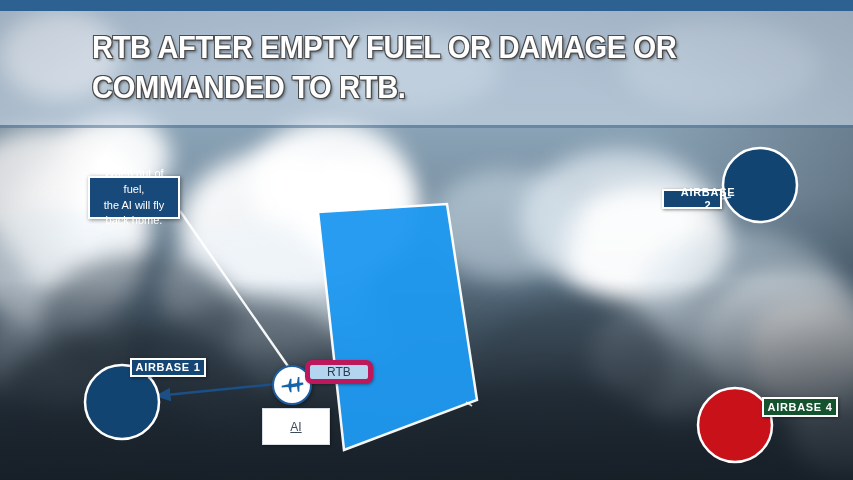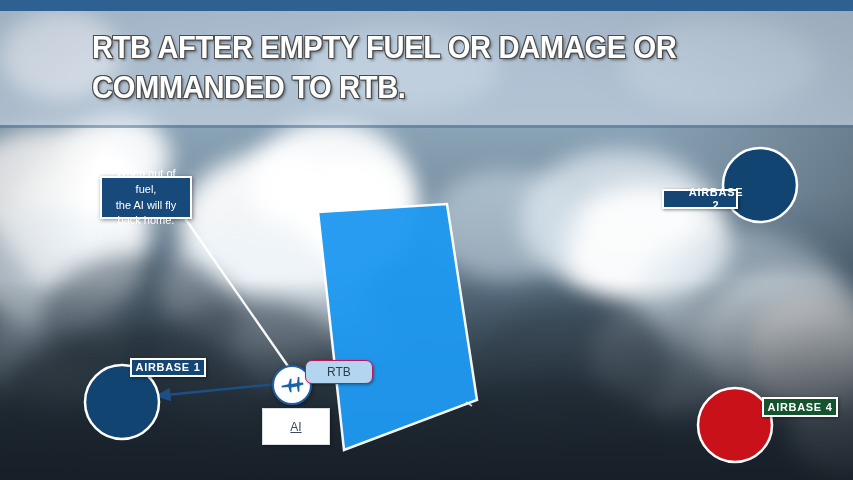--- a/index.html
+++ b/index.html
@@ -142,21 +142,21 @@
     justify-content: center;
     padding: 4px 6px;
     box-shadow: 1px 1px 4px rgba(0,0,0,0.45);
     white-space: pre-line;
   }
 
   .chip-rtb {
     position: absolute;
     box-sizing: border-box;
     background: #b3d5ef;
-    border: 1px solid #be185d;
+    border: 5px solid #be185d;
     border-radius: 7px;
     color: #2b3d4c;
     font-size: 12px;
     display: flex;
     align-items: center;
     justify-content: center;
     box-shadow: 1px 1px 3px rgba(0,0,0,0.35);
   }
   .chip-ai {
     position: absolute;
@@ -252,26 +252,26 @@
     <circle cx="122" cy="402" r="37" fill="#114470" stroke="#ffffff" stroke-width="2.5"></circle>
     <circle cx="760" cy="185" r="37" fill="#114470" stroke="#ffffff" stroke-width="2.5"></circle>
     <circle cx="735" cy="425" r="37" fill="#c9111a" stroke="#ffffff" stroke-width="2.5"></circle>
 
     <line x1="148" y1="378" x2="165" y2="372" stroke="#ffffff" stroke-width="1.6" opacity="0.8"></line>
     <line x1="731" y1="197" x2="722" y2="199" stroke="#ffffff" stroke-width="1.6" opacity="0.8"></line>
     <line x1="768" y1="412" x2="775" y2="408" stroke="#ffffff" stroke-width="1.6" opacity="0.8"></line>
     <line x1="466" y1="402" x2="472" y2="406" stroke="#ffffff" stroke-width="1.6" opacity="0.8"></line>
   </svg>
 
-  <div class="callout" style="left:100px; top:176px; width:92px; height:43px;">When out of fuel,
+  <div class="callout" style="left:88px; top:176px; width:92px; height:43px;">When out of fuel,
 the AI will fly
 back home.</div>
 
   <div class="label label-navy" style="left:130px; top:358px; width:76px; height:19px;">AIRBASE 1</div>
-  <div class="label label-navy" style="left:662px; top:189px; width:76px; height:20px;padding-left:32px;">AIRBASE 2</div>
+  <div class="label label-navy" style="left:662px; top:189px; width:60px; height:20px;padding-left:32px;">AIRBASE 2</div>
   <div class="label label-red" style="left:762px; top:397px; width:76px; height:20px;">AIRBASE 4</div>
 
 
   <div class="jet-badge" style="left:272px; top:365px;">
     <svg width="26" height="26" viewBox="0 0 24 24">
       <path d="M2.4 12.6 L8.6 11.4 L10.2 6.2 L11.6 6.2 L11.4 11.1
                L16.6 10.2 L17.4 4.6 L18.8 4.6 L18.9 10.0
                L22.2 9.6 L22.6 11.6 L18.9 12.8 L18.8 18.2 L17.4 18.2
                L16.6 13.4 L11.4 14.2 L11.6 18.8 L10.2 18.8 L8.6 13.9
                L2.5 14.2 Z" fill="#1763a8"></path>

